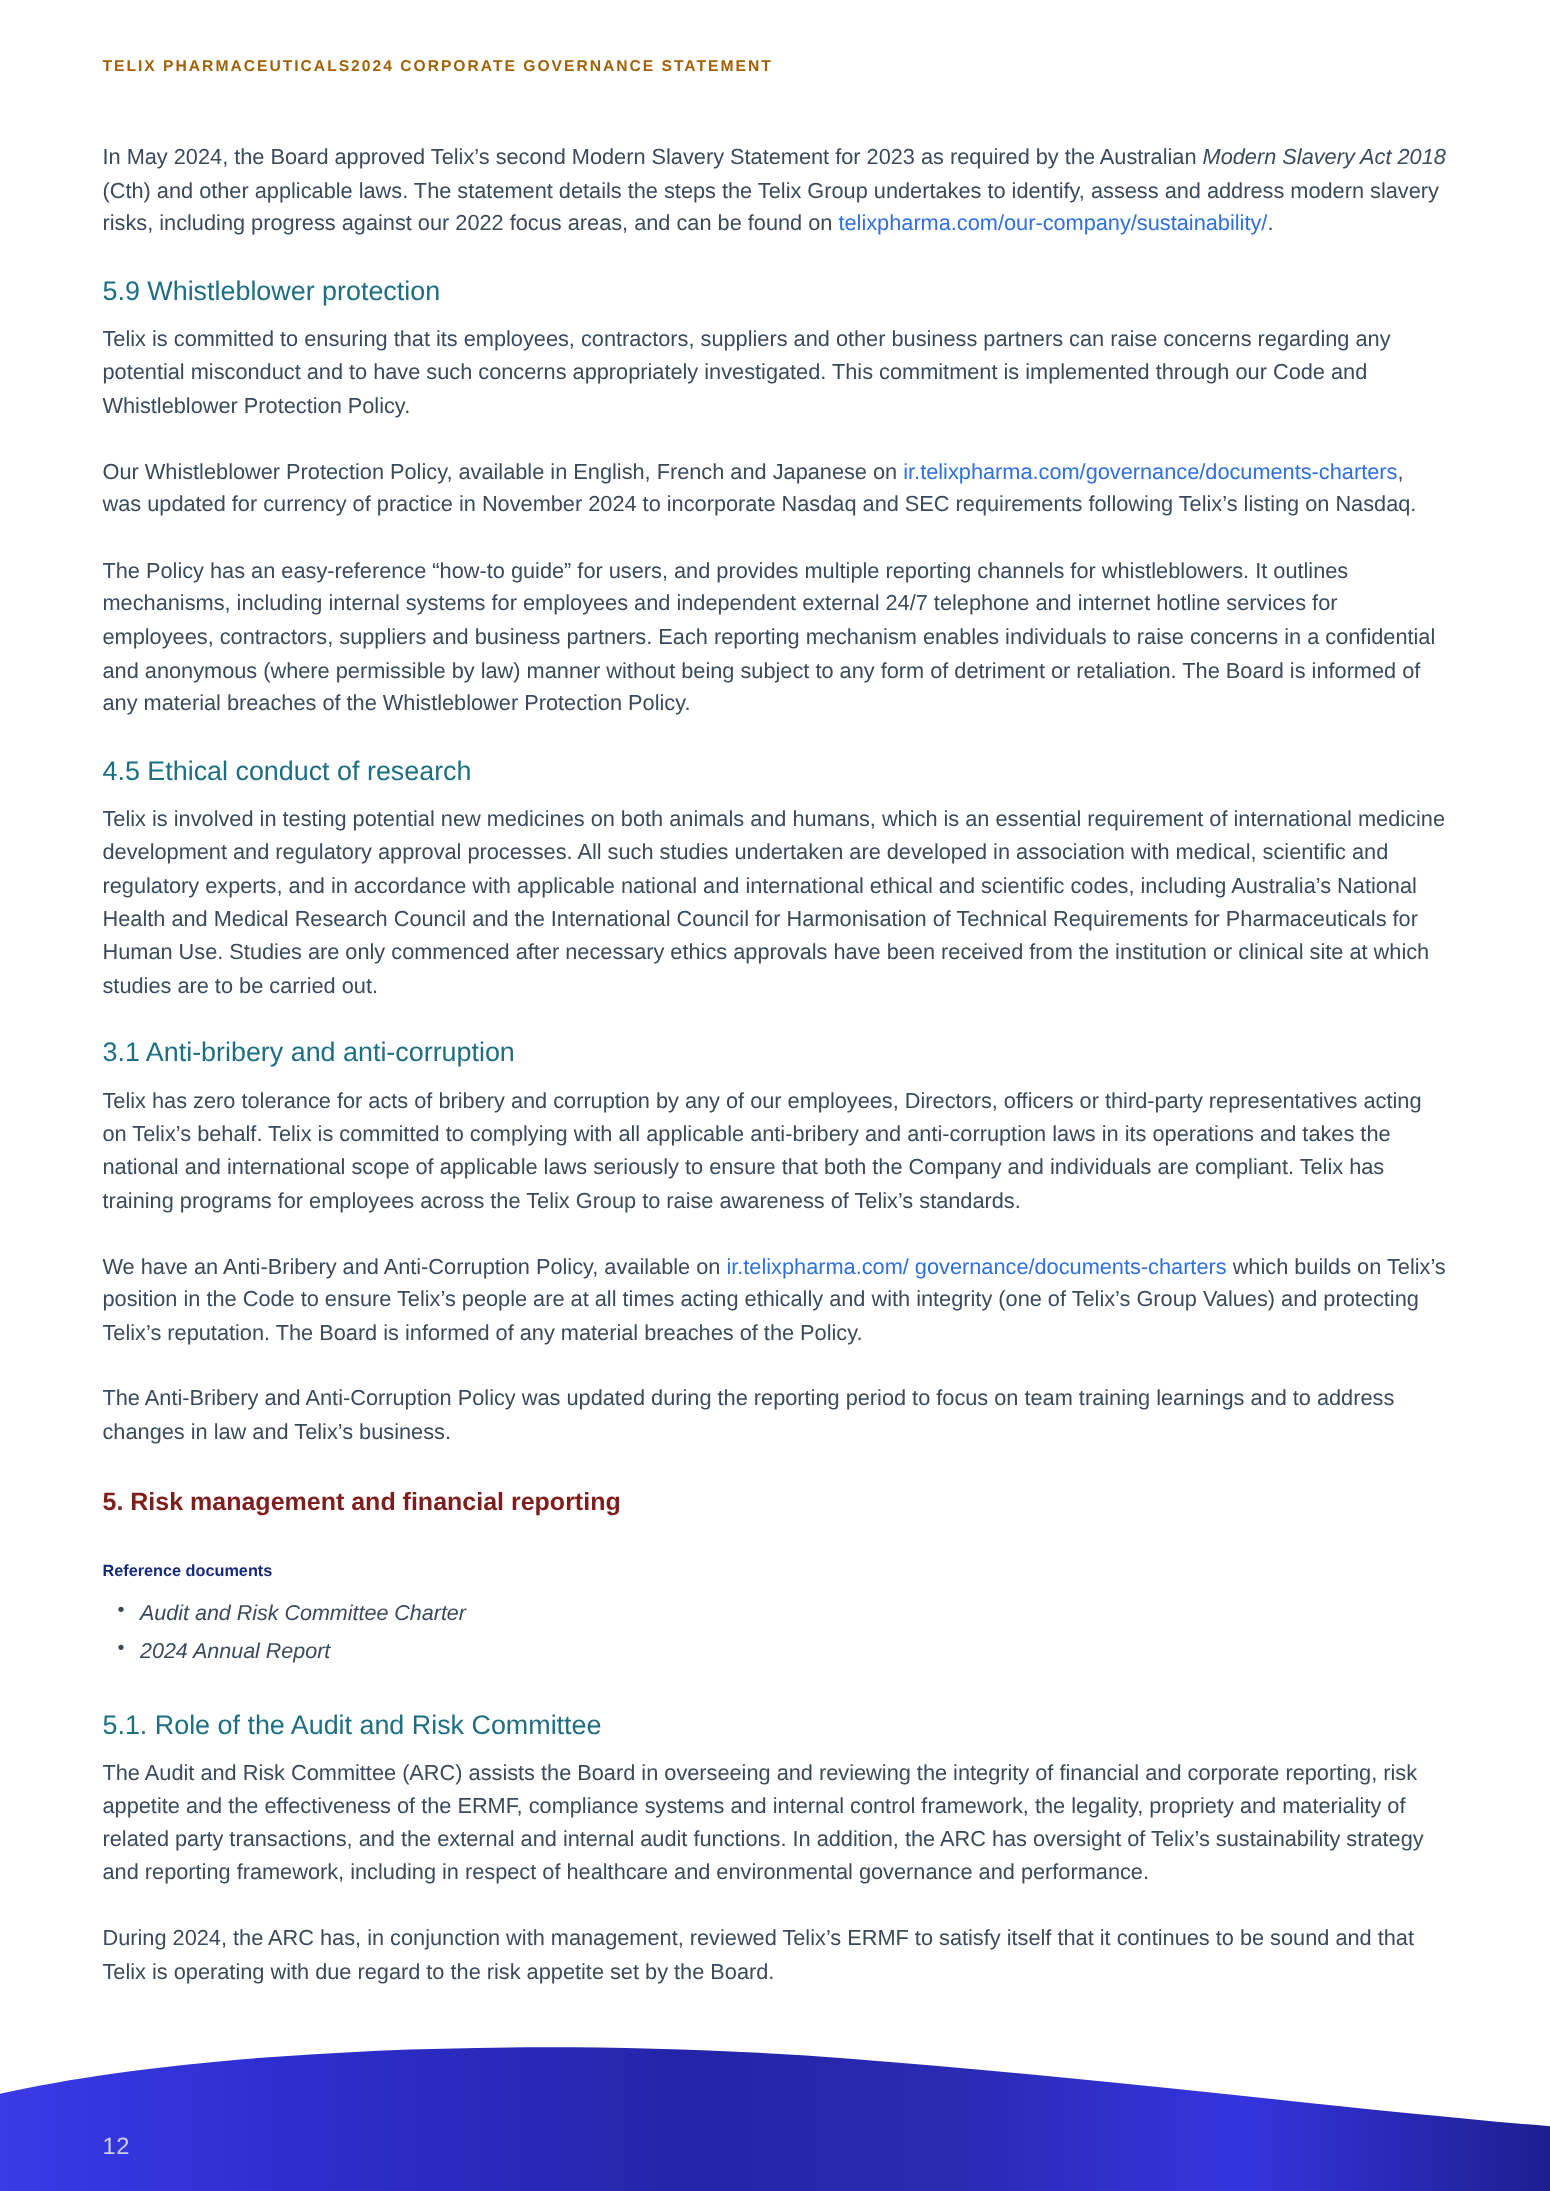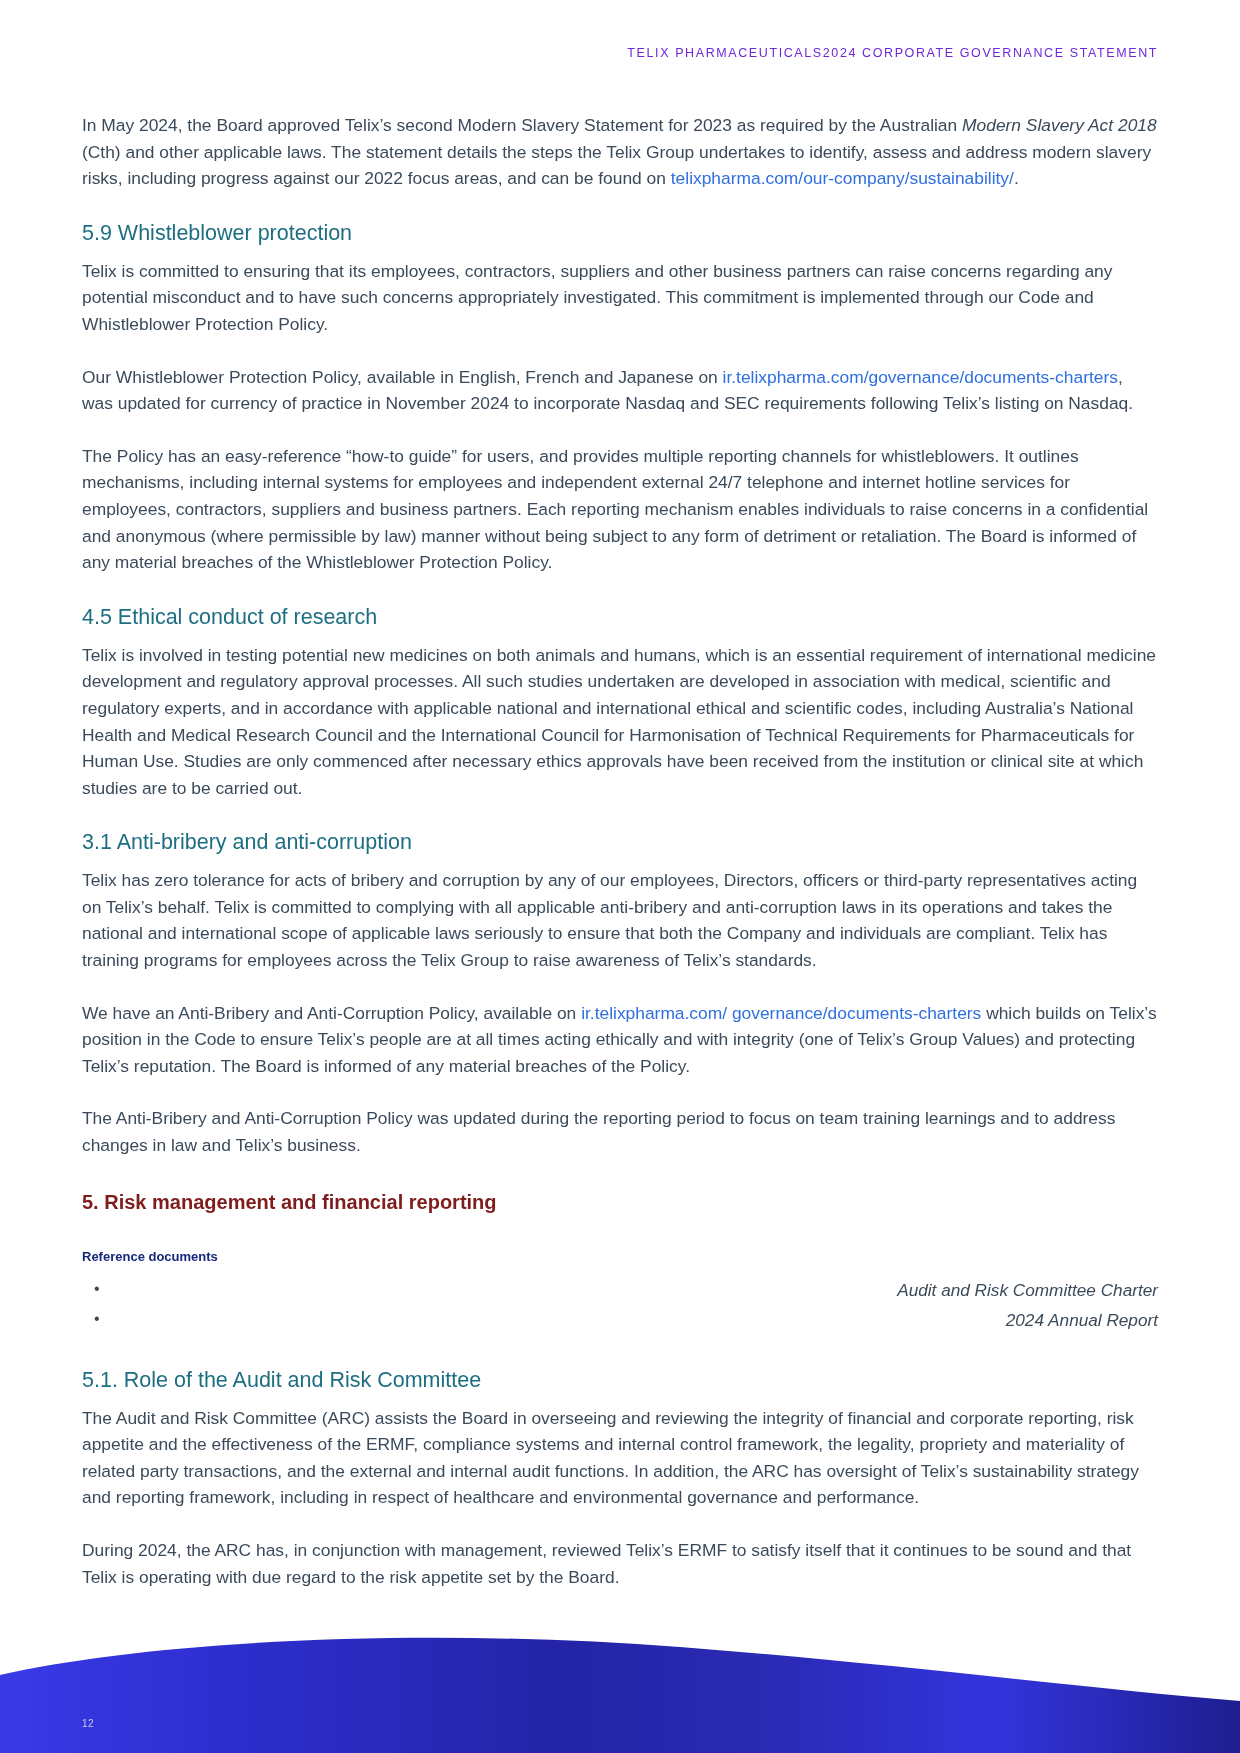--- a/index.html
+++ b/index.html
@@ -23,26 +23,26 @@
     background: #ffffff;
   }
 
   
   .running-header {
     position: absolute;
     top: 46px;
     left: 82px;
     right: 82px;
     display: flex;
-    justify-content: flex-end;
+    justify-content: flex-start;
     align-items: baseline;
     font-size: 12.5px;
     letter-spacing: 1.6px;
-    color: #6d28d9;
-    font-weight: 400;
+    color: #a16207;
+    font-weight: 700;
   }
   .running-header .left  { text-align: left; }
   .running-header .right { text-align: right; }
 
   
   .content {
     position: absolute;
     top: 112px;
     left: 82px;
     width: 1076px;
@@ -92,21 +92,20 @@
     margin: 0 0 30px 0;
     padding: 0 0 0 30px;
     list-style: none;
   }
   ul.reference-list li {
     position: relative;
     font-size: 17.2px;
     line-height: 30px;
     font-style: italic;
     color: #3b4a5a;
-    text-align: right;
   }
   ul.reference-list li::before {
     content: "\2022";
     position: absolute;
     left: -18px;
     top: -1px;
     color: #3b4a5a;
     font-size: 16px;
     font-style: normal;
   }
@@ -121,21 +120,21 @@
     height: 140px;
     overflow: hidden;
     pointer-events: none;
   }
   .footer-wave svg { display: block; width: 1240px; height: 140px; }
 
   .page-number {
     position: absolute;
     left: 82px;
     bottom: 24px;
-    font-size: 10px;
+    font-size: 19px;
     color: #c9cfee;
     letter-spacing: 0.4px;
   }
 </style>
 </head>
 <body>
 
 <div class="page">
 
   <div class="running-header">

